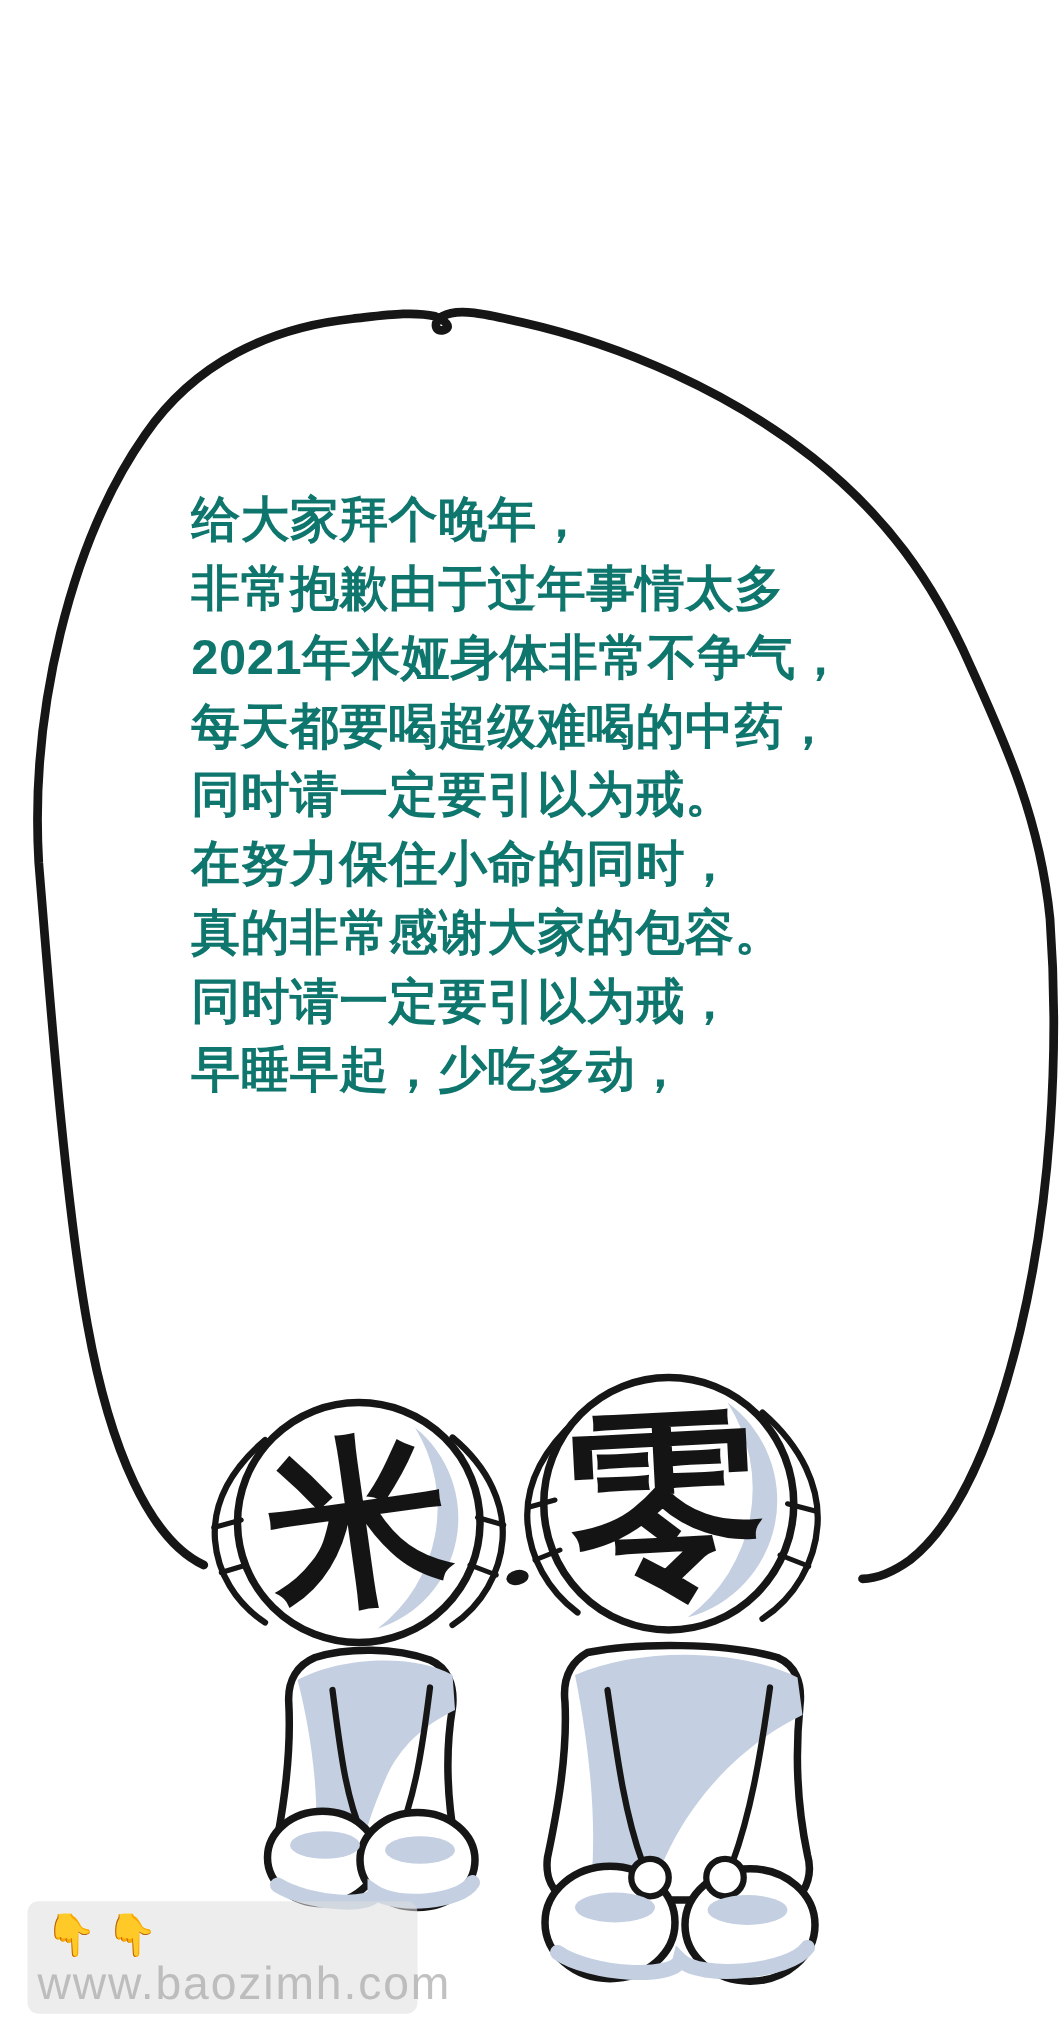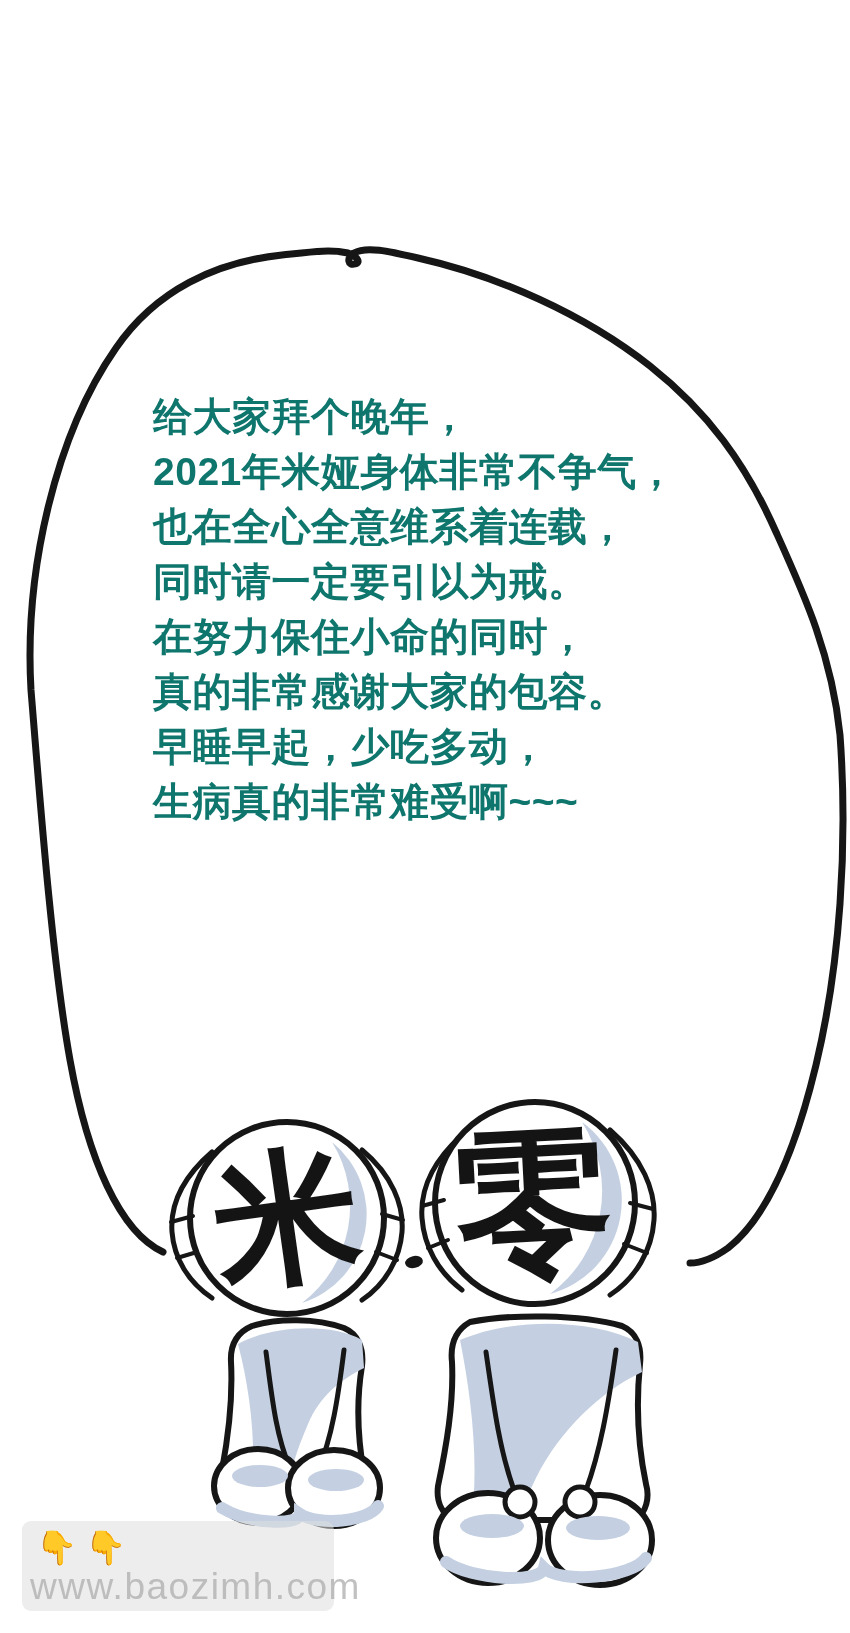--- a/index.html
+++ b/index.html
@@ -153,27 +153,28 @@
         <path d="M 582 1122 A 97 97 0 0 1 550 1294 A 128 128 0 0 0 582 1122 Z" fill="#c4d0e2"></path>
         <path d="M 444 1200 L 422 1206 M 448 1240 L 428 1248" stroke="#161616" stroke-width="4" stroke-linecap="round"></path>
         <path d="M 630 1203 L 653 1209 M 624 1244 L 647 1253" stroke="#161616" stroke-width="4" stroke-linecap="round"></path>
         <text class="head-glyph" x="534" y="1258" font-size="158" fill="#141414" text-anchor="middle" transform="rotate(-3 534 1203)">零</text>
       </g>
     </g>
   </svg>
 
   <div class="bubble-text">
     <div class="line">给大家拜个晚年，</div>
+    <div class="line">非常抱歉由于过年事情太多</div>
     <div class="line">2021年米娅身体非常不争气，</div>
-    <div class="line">也在全心全意维系着连载，</div>
+    <div class="line">每天都要喝超级难喝的中药，</div>
     <div class="line">同时请一定要引以为戒。</div>
     <div class="line">在努力保住小命的同时，</div>
     <div class="line">真的非常感谢大家的包容。</div>
+    <div class="line">同时请一定要引以为戒，</div>
     <div class="line">早睡早起，少吃多动，</div>
-    <div class="line">生病真的非常难受啊~~~</div>
   </div>
 
   <div class="watermark">
     <div class="wm-row1">
       <span class="wm-emoji">👇</span>
       <span class="wm-emoji">👇</span>
     </div>
     <div class="wm-row2">www.baozimh.com</div>
   </div>
 

